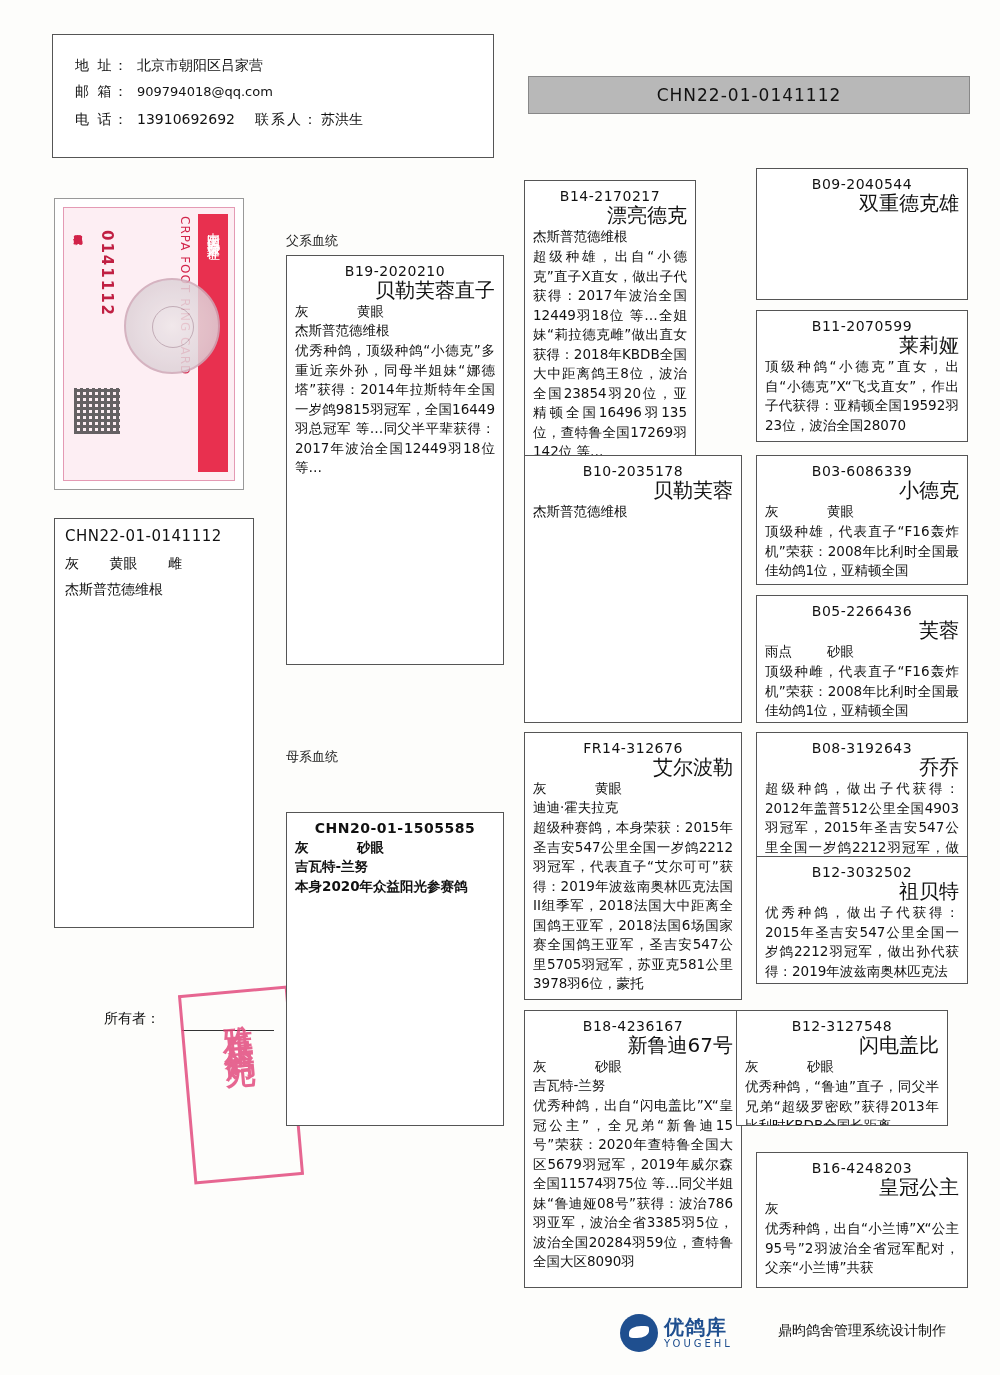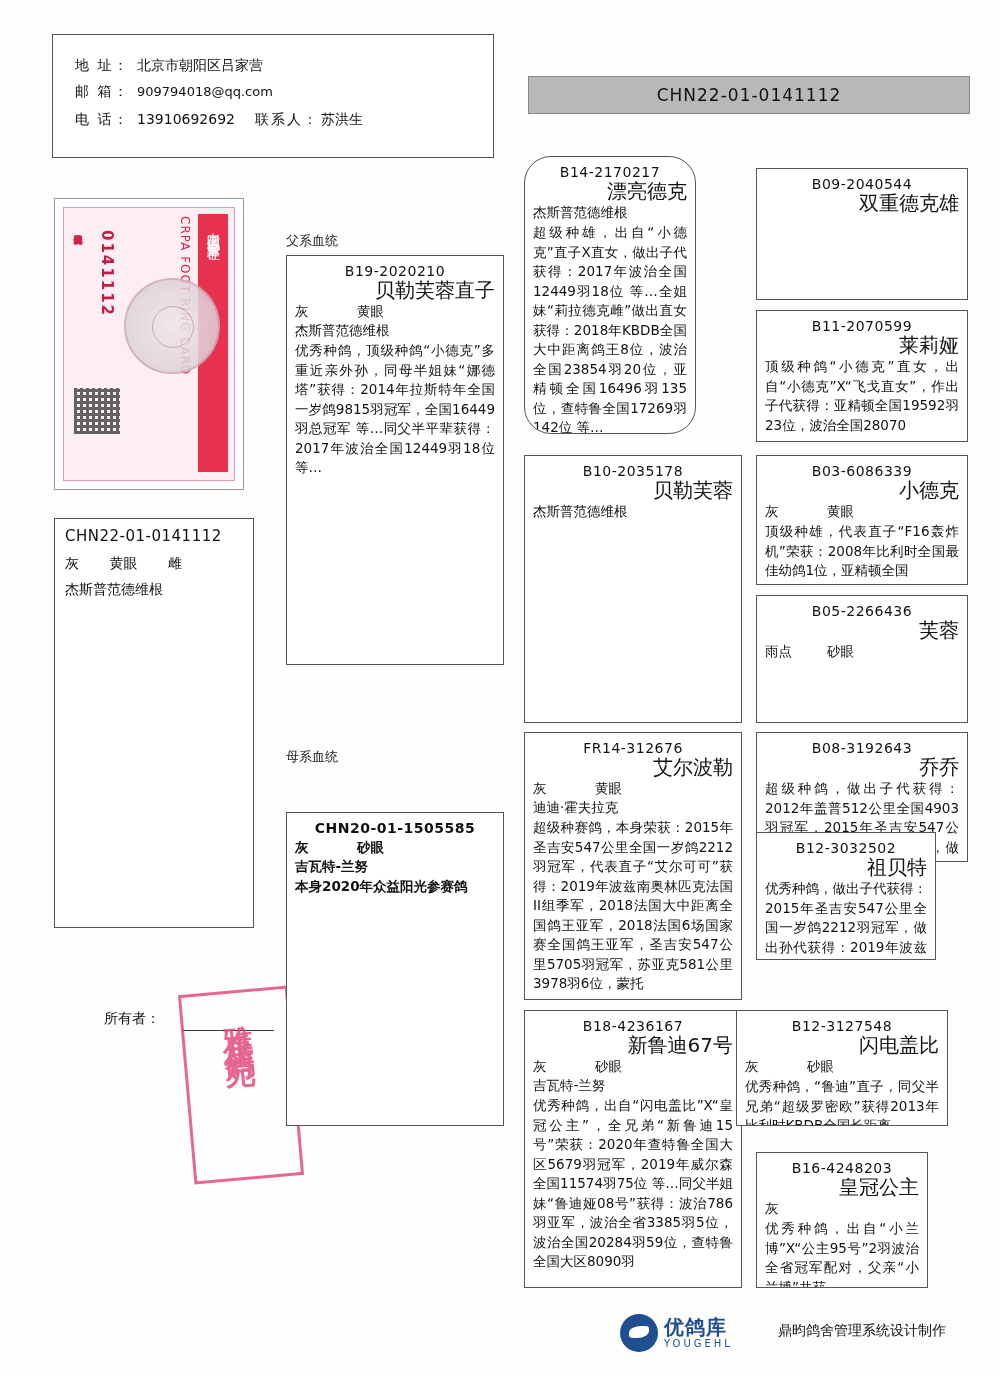--- a/index.html
+++ b/index.html
@@ -243,34 +243,34 @@
     line-height: 19.5px;
     text-align: justify;
     margin-top: 1px;
   }
 
   
   #gen1-sire { left: 286px; top: 255px; width: 218px; height: 410px; }
   #gen1-dam  { left: 286px; top: 812px; width: 218px; height: 314px; font-weight: bold; }
 
   
-  #gen2-a { left: 524px; top: 156px; width: 172px; height: 278px; border-radius: 27px; }
+  #gen2-a { left: 524px; top: 180px; width: 172px; height: 278px; }
   #gen2-b { left: 524px; top: 455px; width: 218px; height: 268px; }
   #gen2-c { left: 524px; top: 732px; width: 218px; height: 268px; }
   #gen2-d { left: 524px; top: 1010px; width: 218px; height: 278px; }
 
   
   #gen3-a { left: 756px; top: 168px; width: 212px; height: 132px; }
   #gen3-b { left: 756px; top: 310px; width: 212px; height: 132px; }
   #gen3-c { left: 756px; top: 455px; width: 212px; height: 130px; }
   #gen3-d { left: 756px; top: 595px; width: 212px; height: 128px; }
   #gen3-e { left: 756px; top: 732px; width: 212px; height: 130px; }
-  #gen3-f { left: 756px; top: 832px; width: 180px; height: 128px; }
+  #gen3-f { left: 756px; top: 856px; width: 212px; height: 128px; }
   #gen3-g { left: 736px; top: 1010px; width: 212px; height: 116px; }
-  #gen3-h { left: 756px; top: 1152px; width: 172px; height: 136px; }
+  #gen3-h { left: 756px; top: 1152px; width: 212px; height: 136px; }
 
   
   .footer {
     position: absolute;
     left: 620px; top: 1312px;
     width: 350px; height: 44px;
   }
   .footer-logo {
     position: absolute;
     left: 0; top: 2px;
@@ -434,20 +434,21 @@
     </div>
     <div class="desc">顶级种雄，代表直子“F16轰炸机”荣获：2008年比利时全国最佳幼鸽1位，亚精顿全国</div>
   </div>
 
   <div class="pbox" id="gen3-d">
     <div class="ring">B05-2266436</div>
     <div class="name">芙蓉</div>
     <div class="attrs">
       <i>雨点</i><span>砂眼</span>
     </div>
+    <div class="desc">顶级种雌，代表直子“F16轰炸机”荣获：2008年比利时全国最佳幼鸽1位，亚精顿全国</div>
   </div>
 
   <div class="pbox" id="gen3-e">
     <div class="ring">B08-3192643</div>
     <div class="name">乔乔</div>
     <div class="desc">超级种鸽，做出子代获得：2012年盖普512公里全国4903羽冠军，2015年圣吉安547公里全国一岁鸽2212羽冠军，做出孙</div>
   </div>
 
   <div class="pbox" id="gen3-f">
     <div class="ring">B12-3032502</div>

